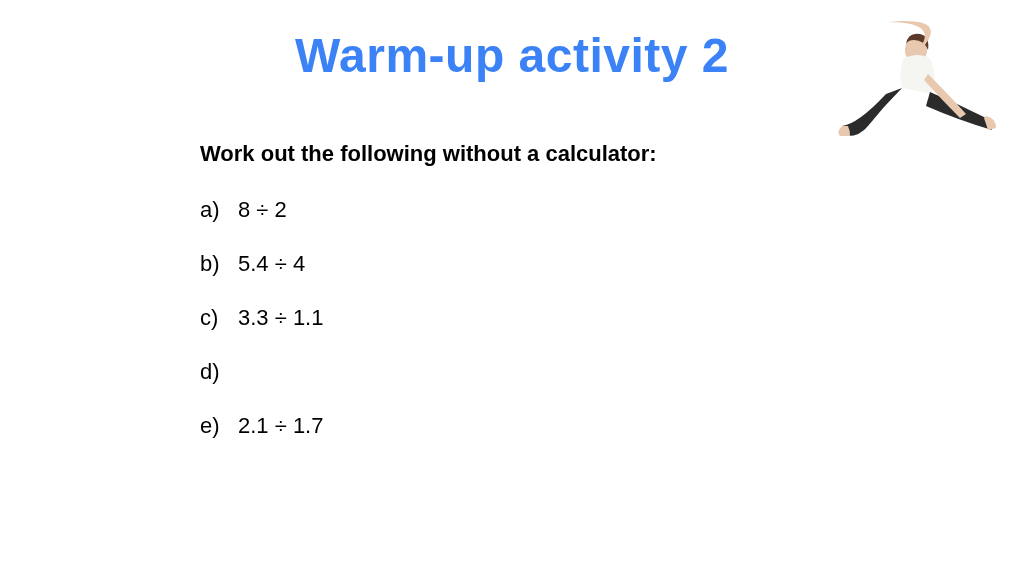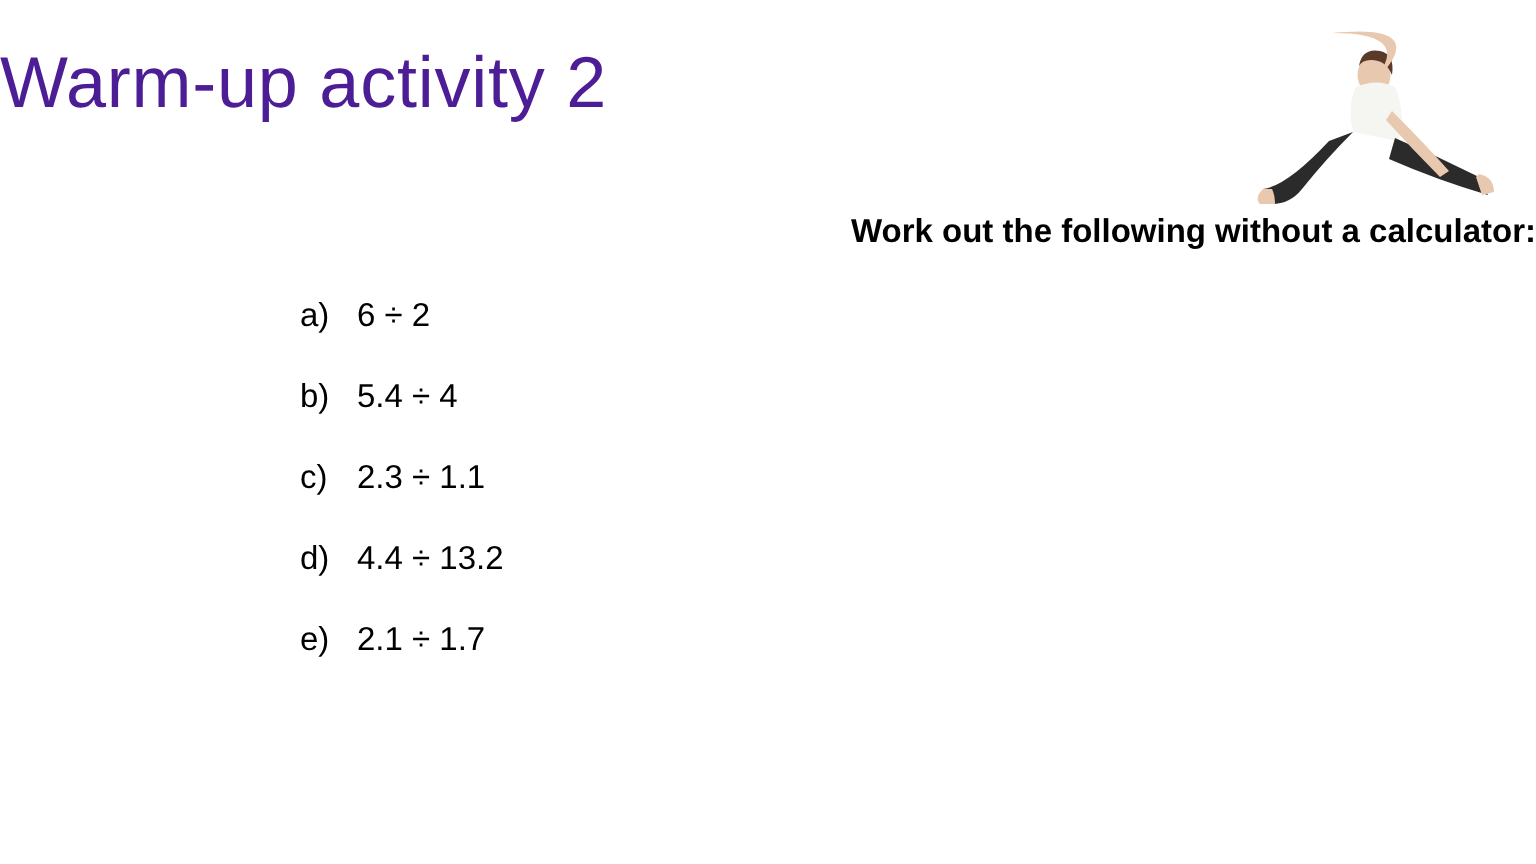--- a/index.html
+++ b/index.html
@@ -10,42 +10,42 @@
     body {
       width: 1024px;
       height: 576px;
       background: #ffffff;
       font-family: "Helvetica Neue", Helvetica, Arial, sans-serif;
       position: relative;
       overflow: hidden;
     }
     .title {
       font-size: 48px;
-      font-weight: 400;
-      color: #4c1d95;
+      font-weight: 700;
+      color: #3b82f6;
+      text-align: center;
       padding-top: 28px;
       letter-spacing: 0.5px;
     }
     .illustration {
       position: absolute;
       top: 8px;
       right: 26px;
       width: 200px;
       height: 140px;
     }
     .content {
       margin-left: 200px;
       margin-top: 58px;
     }
     .instruction {
       font-size: 22px;
       font-weight: 700;
       color: #000;
       margin-bottom: 30px;
-      text-align: right;
     }
     .problem-list {
       list-style: none;
     }
     .problem-item {
       font-size: 22px;
       font-weight: 400;
       color: #000;
       margin-bottom: 28px;
       display: flex;
@@ -81,32 +81,31 @@
 
     <path d="M130 66 Q152 88 168 106 L162 110 Q144 92 126 72 Z" fill="#e8c9b0"></path>
   </svg>
 </div>
 
 <div class="content">
   <p class="instruction">Work out the following without a calculator:</p>
   <ol class="problem-list">
     <li class="problem-item">
       <span class="problem-label">a)</span>
-      <span class="problem-expr">6 ÷ 2</span>
+      <span class="problem-expr">8 ÷ 2</span>
     </li>
     <li class="problem-item">
       <span class="problem-label">b)</span>
       <span class="problem-expr">5.4 ÷ 4</span>
     </li>
     <li class="problem-item">
       <span class="problem-label">c)</span>
-      <span class="problem-expr">2.3 ÷ 1.1</span>
+      <span class="problem-expr">3.3 ÷ 1.1</span>
     </li>
     <li class="problem-item">
       <span class="problem-label">d)</span>
-      <span class="problem-expr">4.4 ÷ 13.2</span>
     </li>
     <li class="problem-item">
       <span class="problem-label">e)</span>
       <span class="problem-expr">2.1 ÷ 1.7</span>
     </li>
   </ol>
 </div>
 
 </body></html>

